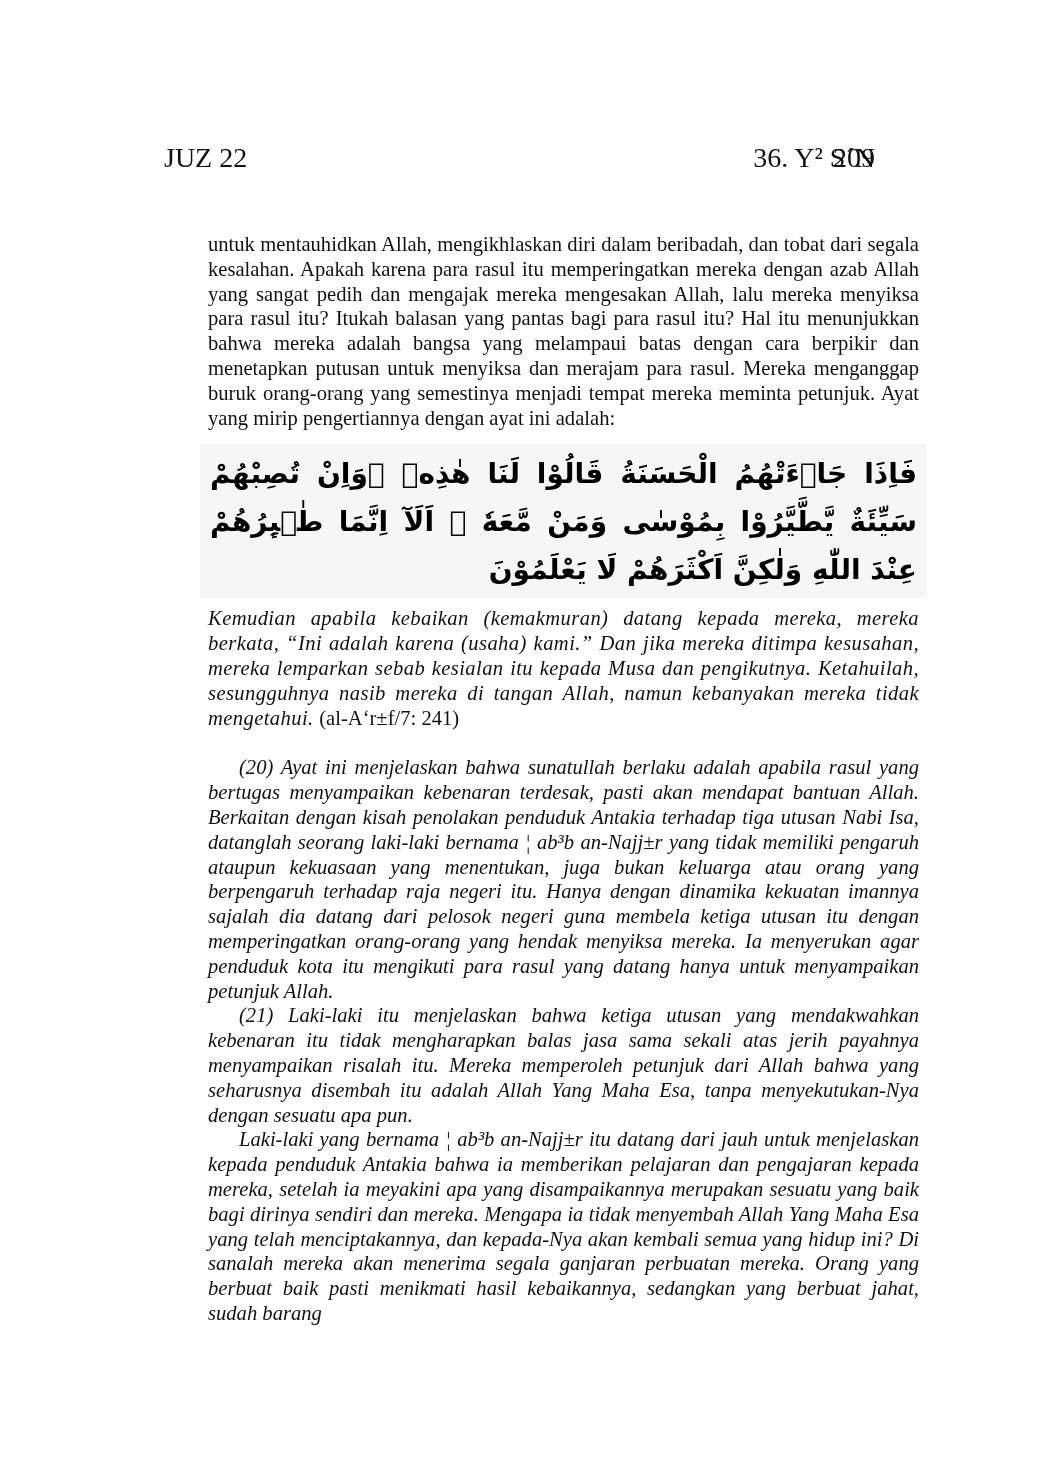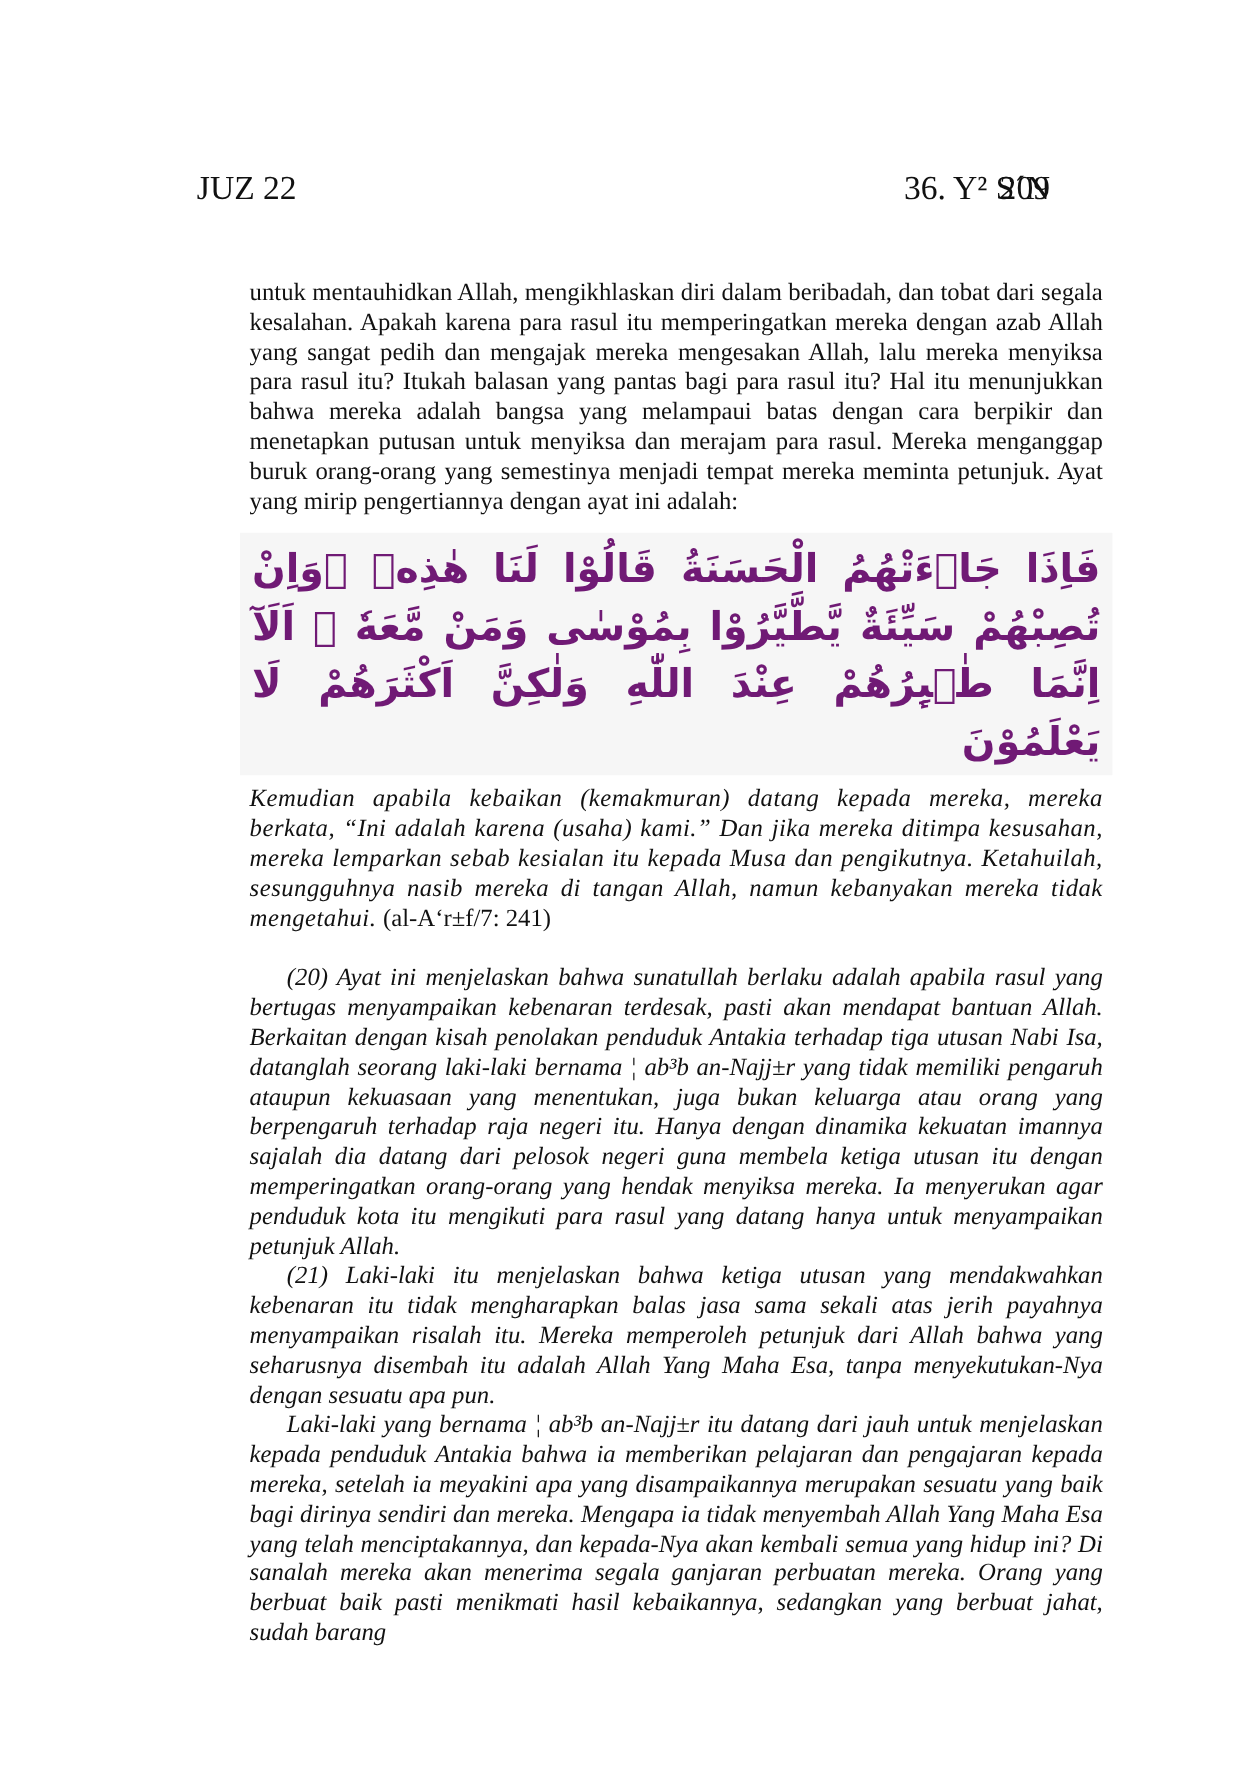--- a/index.html
+++ b/index.html
@@ -54,24 +54,24 @@
       font-style: italic;
     }
     .arabic-block {
       margin: 14px -8px 8px -8px;
       padding: 6px 10px 4px 10px;
       background: #f6f6f6;
       direction: rtl;
       text-align: justify;
       text-align-last: right;
       font-family: "DejaVu Sans", sans-serif;
-      font-size: 33px;
+      font-size: 28px;
       line-height: 48px;
       font-weight: bold;
-      color: #701a75;
+      color: #000000;
     }
     .translation {
       margin: 6px 0 0 0;
       font-style: italic;
       letter-spacing: 0.4px;
     }
     .translation .ref {
       font-style: normal;
       letter-spacing: 0;
     }

